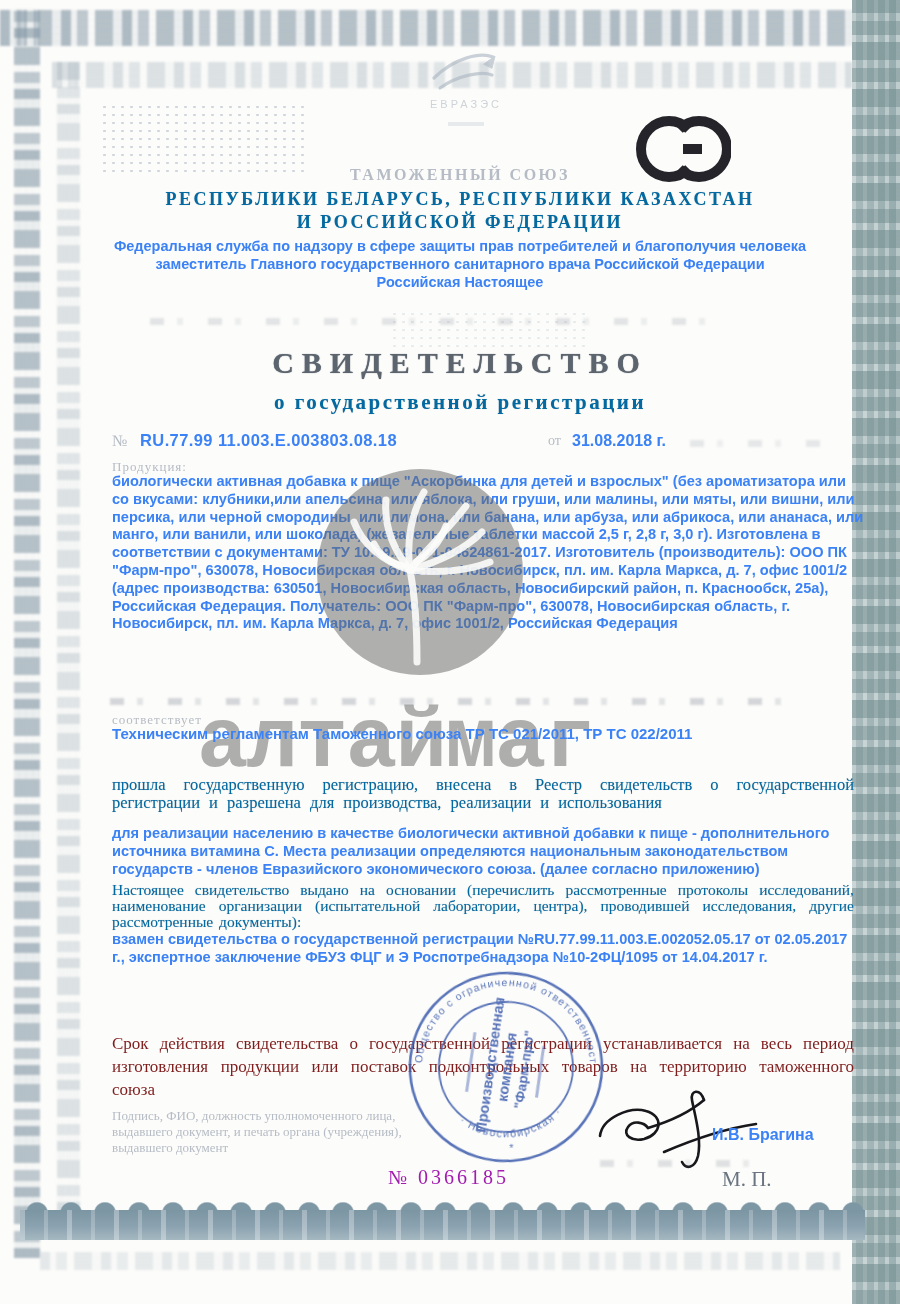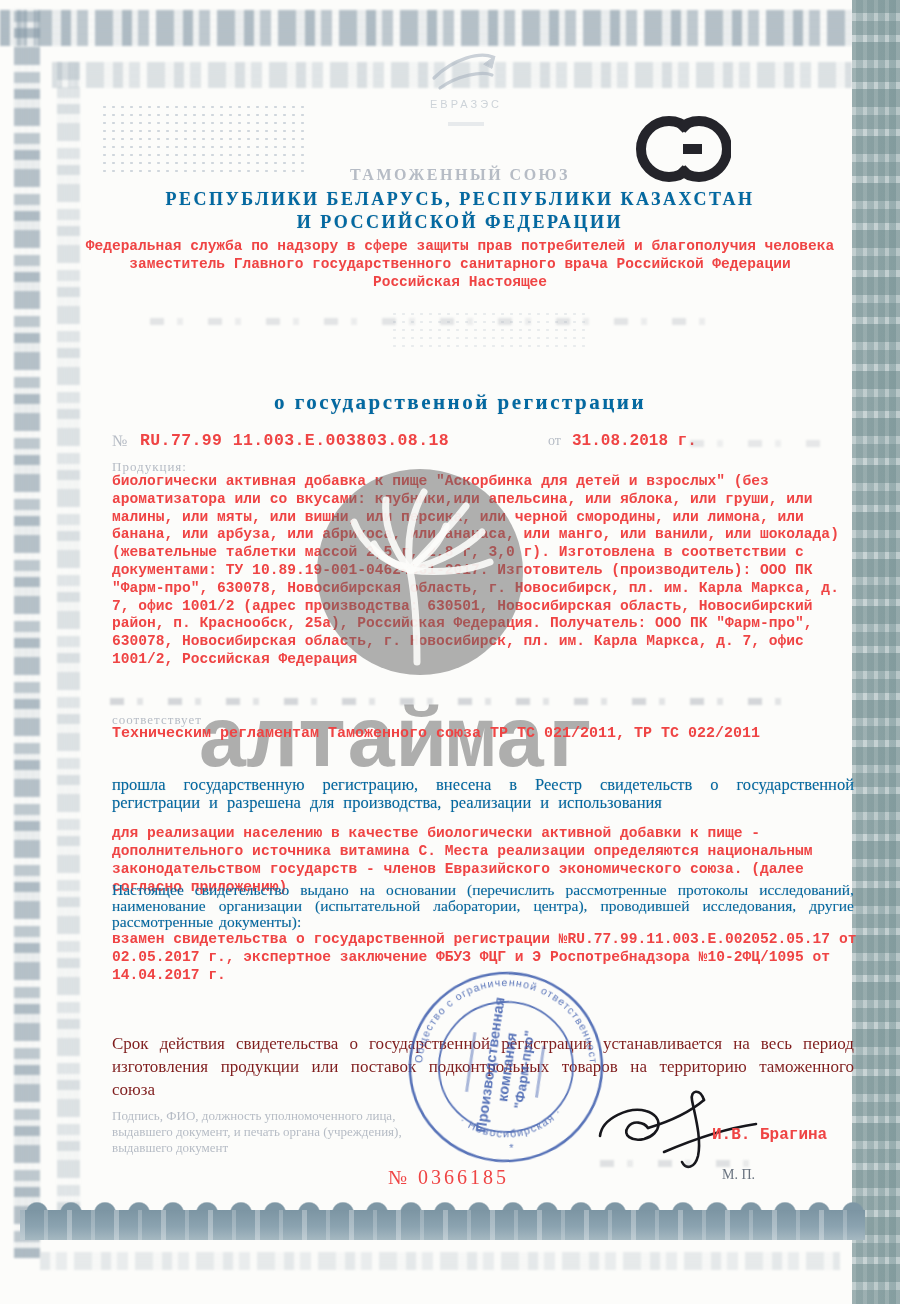--- a/index.html
+++ b/index.html
@@ -46,21 +46,21 @@
     background-size:9px 8px;filter:blur(.4px);opacity:.55;
   }
   .smudge{
     background:repeating-linear-gradient(90deg, rgba(118,126,140,.55) 0 14px, transparent 14px 27px, rgba(118,126,140,.35) 27px 33px, transparent 33px 58px);
     filter:blur(1.1px);opacity:.55;height:7px;
   }
   
   .serif{font-family:"Liberation Serif","DejaVu Serif",serif;}
   .faded{color:#0369a1;filter:blur(.35px);text-shadow:0 0 1px rgba(154,163,174,.6);}
   .faint{color:#b6bcc5;filter:blur(.45px);}
-  .black{color:#ef4444;font-weight:700;font-family:Liberation Mono, monospace;}
+  .black{color:#3b82f6;font-weight:700;}
   .center{text-align:center;}
   .union{letter-spacing:2.5px;font-weight:700;}
   .jp{text-align:justify;}
   
   .wm-brand{
     font-weight:700;letter-spacing:-2px;line-height:1;
     color:rgba(118,118,118,.58);
     font-family:Liberation Mono, monospace;
   }
   .wm-tag{font-weight:700;color:rgba(128,128,128,.55);letter-spacing:1px;}
@@ -105,20 +105,21 @@
 
   <div class="abs center serif union faint" style="left:60px;top:166px;width:800px;font-size:16px;">ТАМОЖЕННЫЙ СОЮЗ</div>
   <div class="abs center serif union faded" style="left:60px;top:189px;width:800px;font-size:18px;">РЕСПУБЛИКИ БЕЛАРУСЬ, РЕСПУБЛИКИ КАЗАХСТАН</div>
   <div class="abs center serif union faded" style="left:60px;top:212px;width:800px;font-size:18px;text-align:center;">И РОССИЙСКОЙ ФЕДЕРАЦИИ</div>
   <div class="abs center black" style="left:60px;top:238px;width:800px;font-size:14.5px;font-weight:600;">Федеральная служба по надзору в сфере защиты прав потребителей и благополучия человека</div>
   <div class="abs center black" style="left:60px;top:256px;width:800px;font-size:14.5px;font-weight:600;">заместитель Главного государственного санитарного врача Российской Федерации</div>
   <div class="abs center black" style="left:60px;top:274px;width:800px;font-size:14.5px;font-weight:600;">Российская Настоящее</div>
 
   <div class="abs smudge" style="left:150px;top:318px;width:560px;opacity:.35;"></div>
 
+  <div class="abs center serif" style="left:60px;top:346px;width:800px;font-size:30px;letter-spacing:8px;color:#5c646e;font-weight:700;filter:blur(.25px);text-shadow:0 0 1px #6a727c;">СВИДЕТЕЛЬСТВО</div>
   <div class="abs center serif faded" style="left:60px;top:390px;width:800px;font-size:21px;letter-spacing:2.5px;font-weight:700;">о государственной регистрации</div>
 
   <div class="abs serif faint" style="left:112px;top:432px;font-size:16px;">№</div>
   <div class="abs black" style="left:140px;top:431px;font-size:16.5px;letter-spacing:.4px;">RU.77.99 11.003.Е.003803.08.18</div>
   <div class="abs serif faint" style="left:548px;top:433px;font-size:14px;">от</div>
   <div class="abs black" style="left:572px;top:432px;font-size:16px;font-weight:600;">31.08.2018 г.</div>
   <div class="abs smudge" style="left:690px;top:440px;width:130px;opacity:.3;"></div>
 
   <div class="abs serif faint" style="left:112px;top:459px;font-size:13px;letter-spacing:1px;">Продукция:</div>
   <div class="abs black" style="left:112px;top:473px;width:752px;font-size:14.6px;line-height:17.8px;">биологически активная добавка к пище "Аскорбинка для детей и взрослых" (без ароматизатора или со вкусами: клубники,или апельсина, или яблока, или груши, или малины, или мяты, или вишни, или персика, или черной смородины, или лимона, или банана, или арбуза, или абрикоса, или ананаса, или манго, или ванили, или шоколада) (жевательные таблетки массой 2,5 г, 2,8 г, 3,0 г). Изготовлена в соответствии с документами: ТУ 10.89.19-001-04624861-2017. Изготовитель (производитель): ООО ПК "Фарм-про", 630078, Новосибирская область, г. Новосибирск, пл. им. Карла Маркса, д. 7, офис 1001/2 (адрес производства: 630501, Новосибирская область, Новосибирский район, п. Краснообск, 25а), Российская Федерация.  Получатель: ООО ПК "Фарм-про", 630078, Новосибирская область, г. Новосибирск, пл. им. Карла Маркса, д. 7, офис 1001/2, Российская Федерация</div>
@@ -187,16 +188,16 @@
         <path d="M14,58 C16,40 44,28 60,33 C78,38 76,56 58,61 C46,64 36,57 42,49 C47,42 58,44 62,50"></path>
         <path d="M62,50 C82,44 104,34 118,22"></path>
         <path d="M118,22 C114,10 104,12 106,22 C108,34 116,60 112,78 C109,90 100,92 96,84"></path>
         <path d="M78,74 C106,62 142,50 170,46"></path>
       </g>
     </svg>
   </div>
   <div class="abs black" style="left:712px;top:1126px;font-size:16px;z-index:5;">И.В. Брагина</div>
   <div class="abs smudge" style="left:600px;top:1160px;width:160px;opacity:.4;z-index:5;"></div>
 
-  <div class="abs serif" style="left:388px;top:1166px;font-size:20px;letter-spacing:3px;color:#ef4444;filter:blur(.3px);z-index:5;">№ 0366185</div>
-  <div class="abs serif" style="left:722px;top:1167px;font-size:14px;color:#6a7480;filter:blur(.3px);z-index:5;">М. П.</div>
+  <div class="abs serif" style="left:388px;top:1166px;font-size:20px;letter-spacing:3px;color:#a21caf;filter:blur(.3px);z-index:5;">№ 0366185</div>
+  <div class="abs serif" style="left:722px;top:1167px;font-size:21px;color:#6a7480;filter:blur(.3px);z-index:5;">М. П.</div>
 
 </div>
 
 </body></html>

